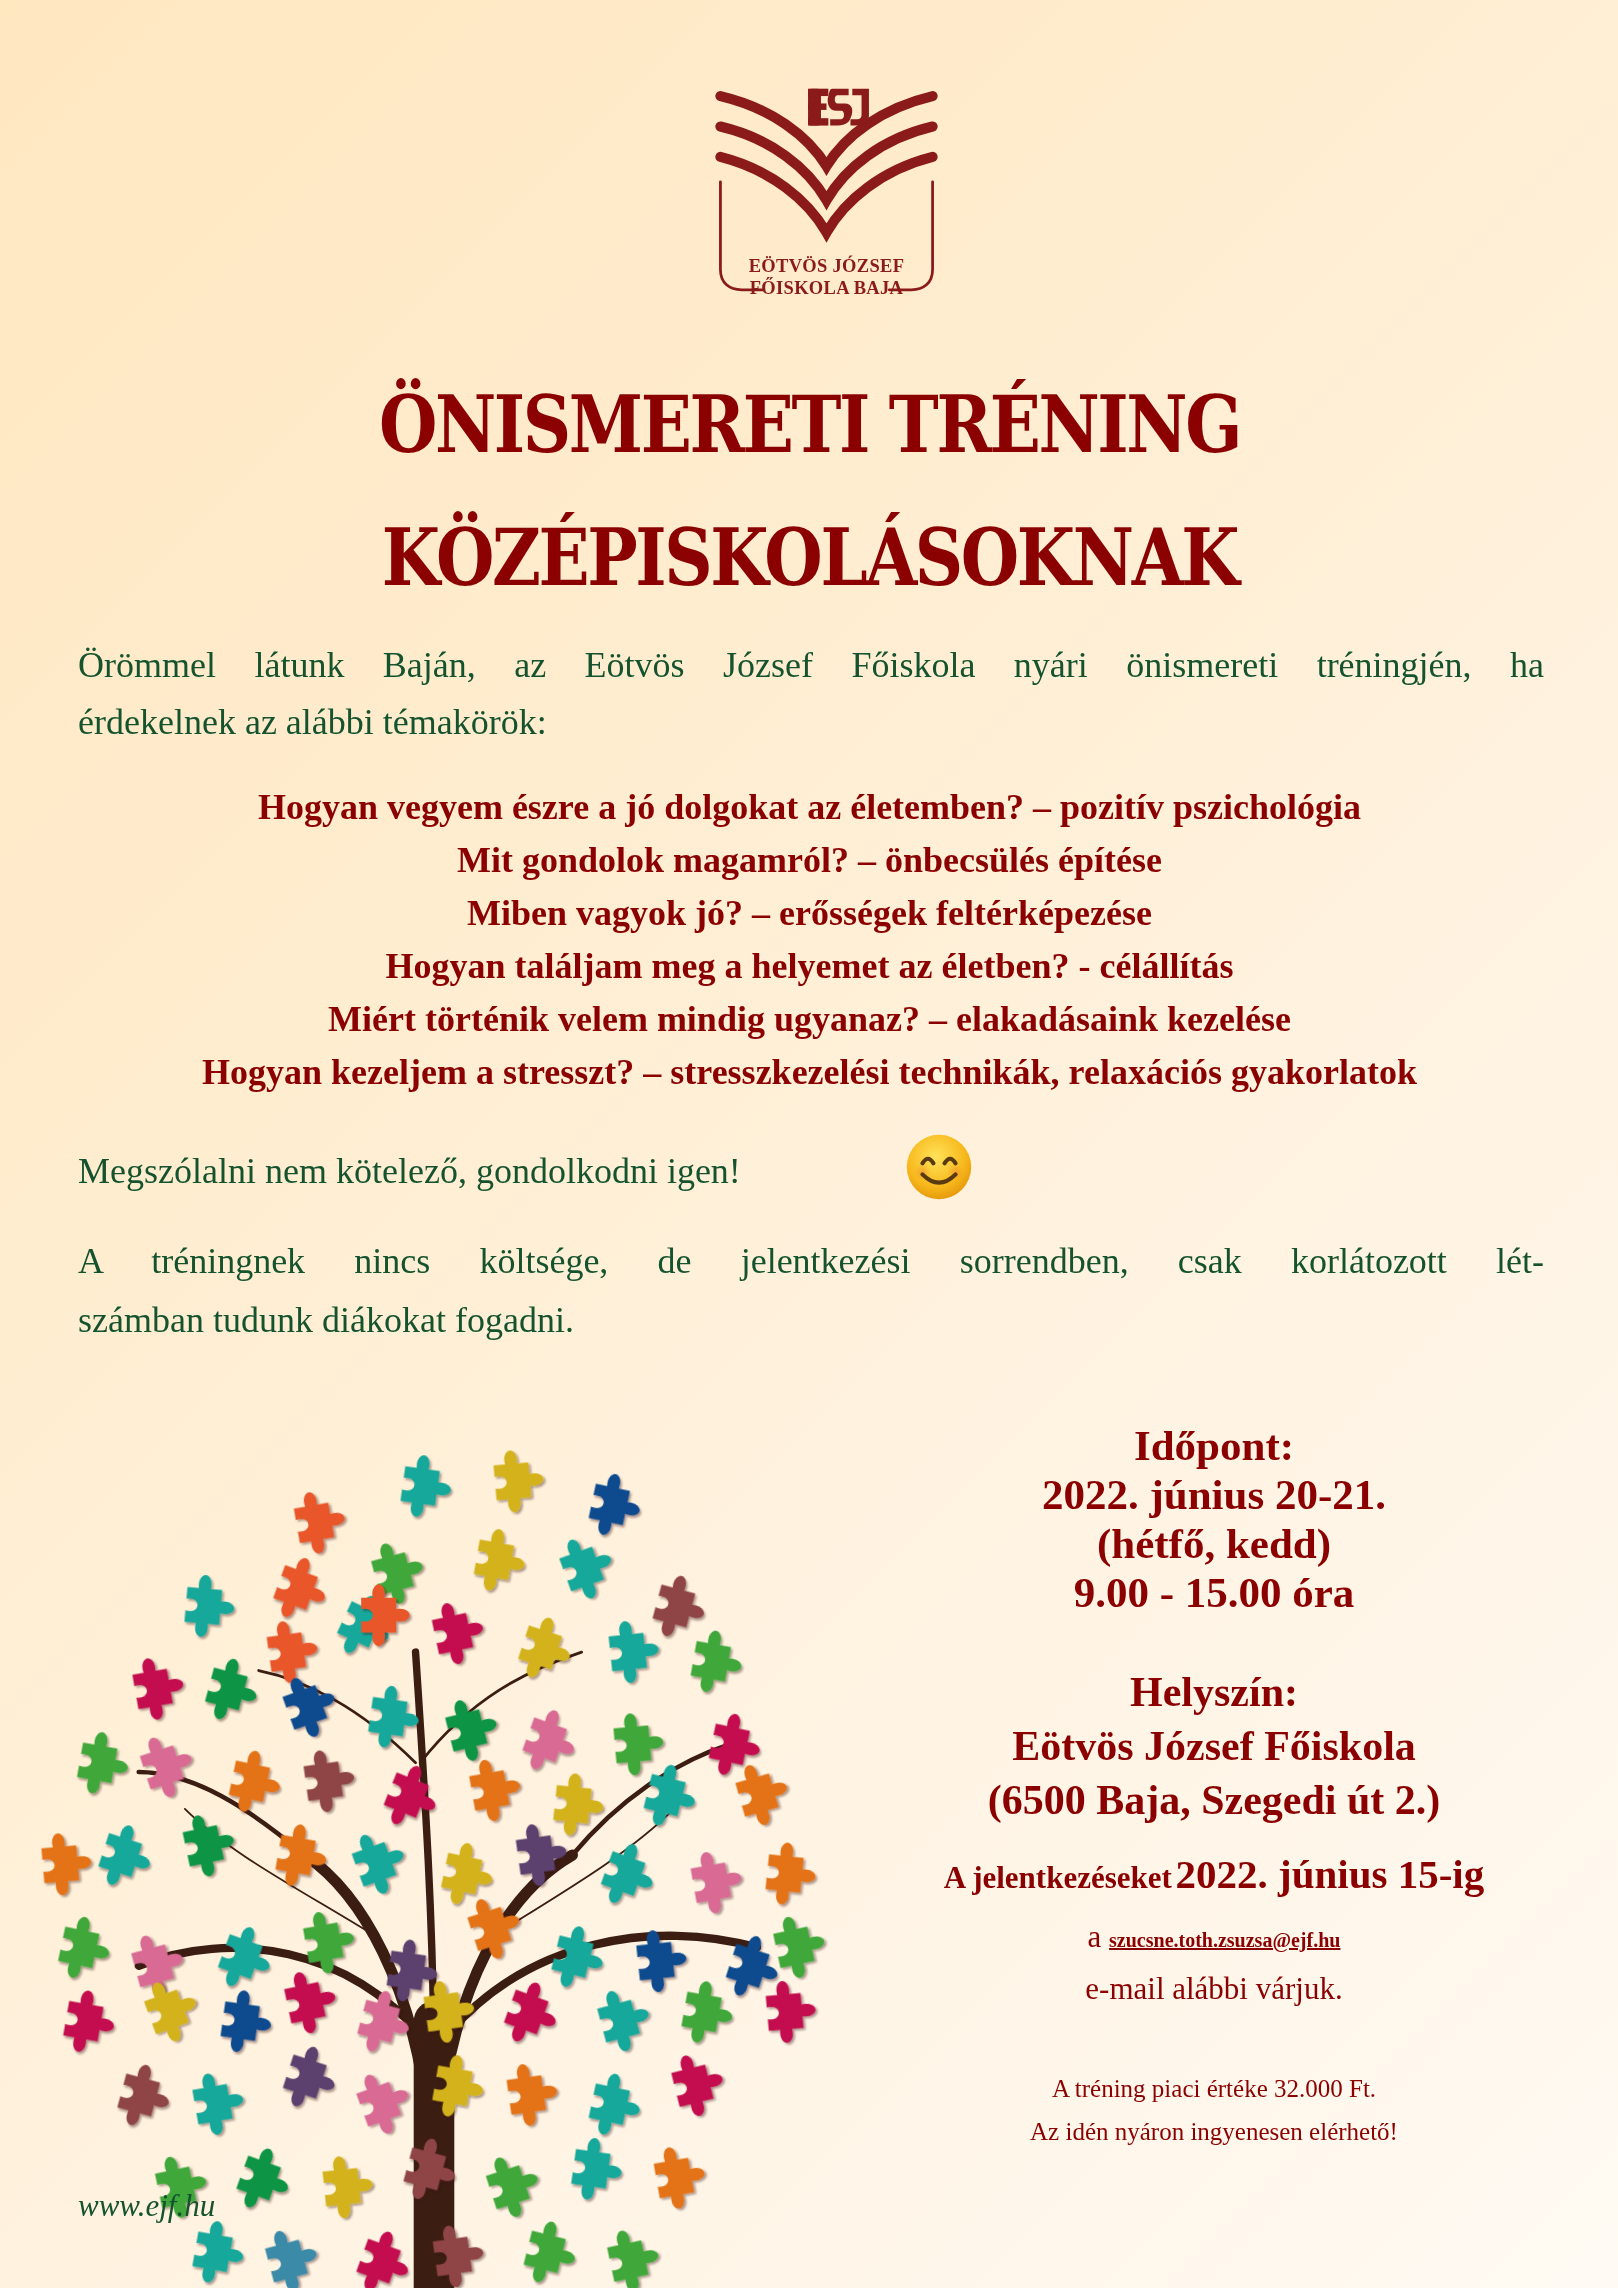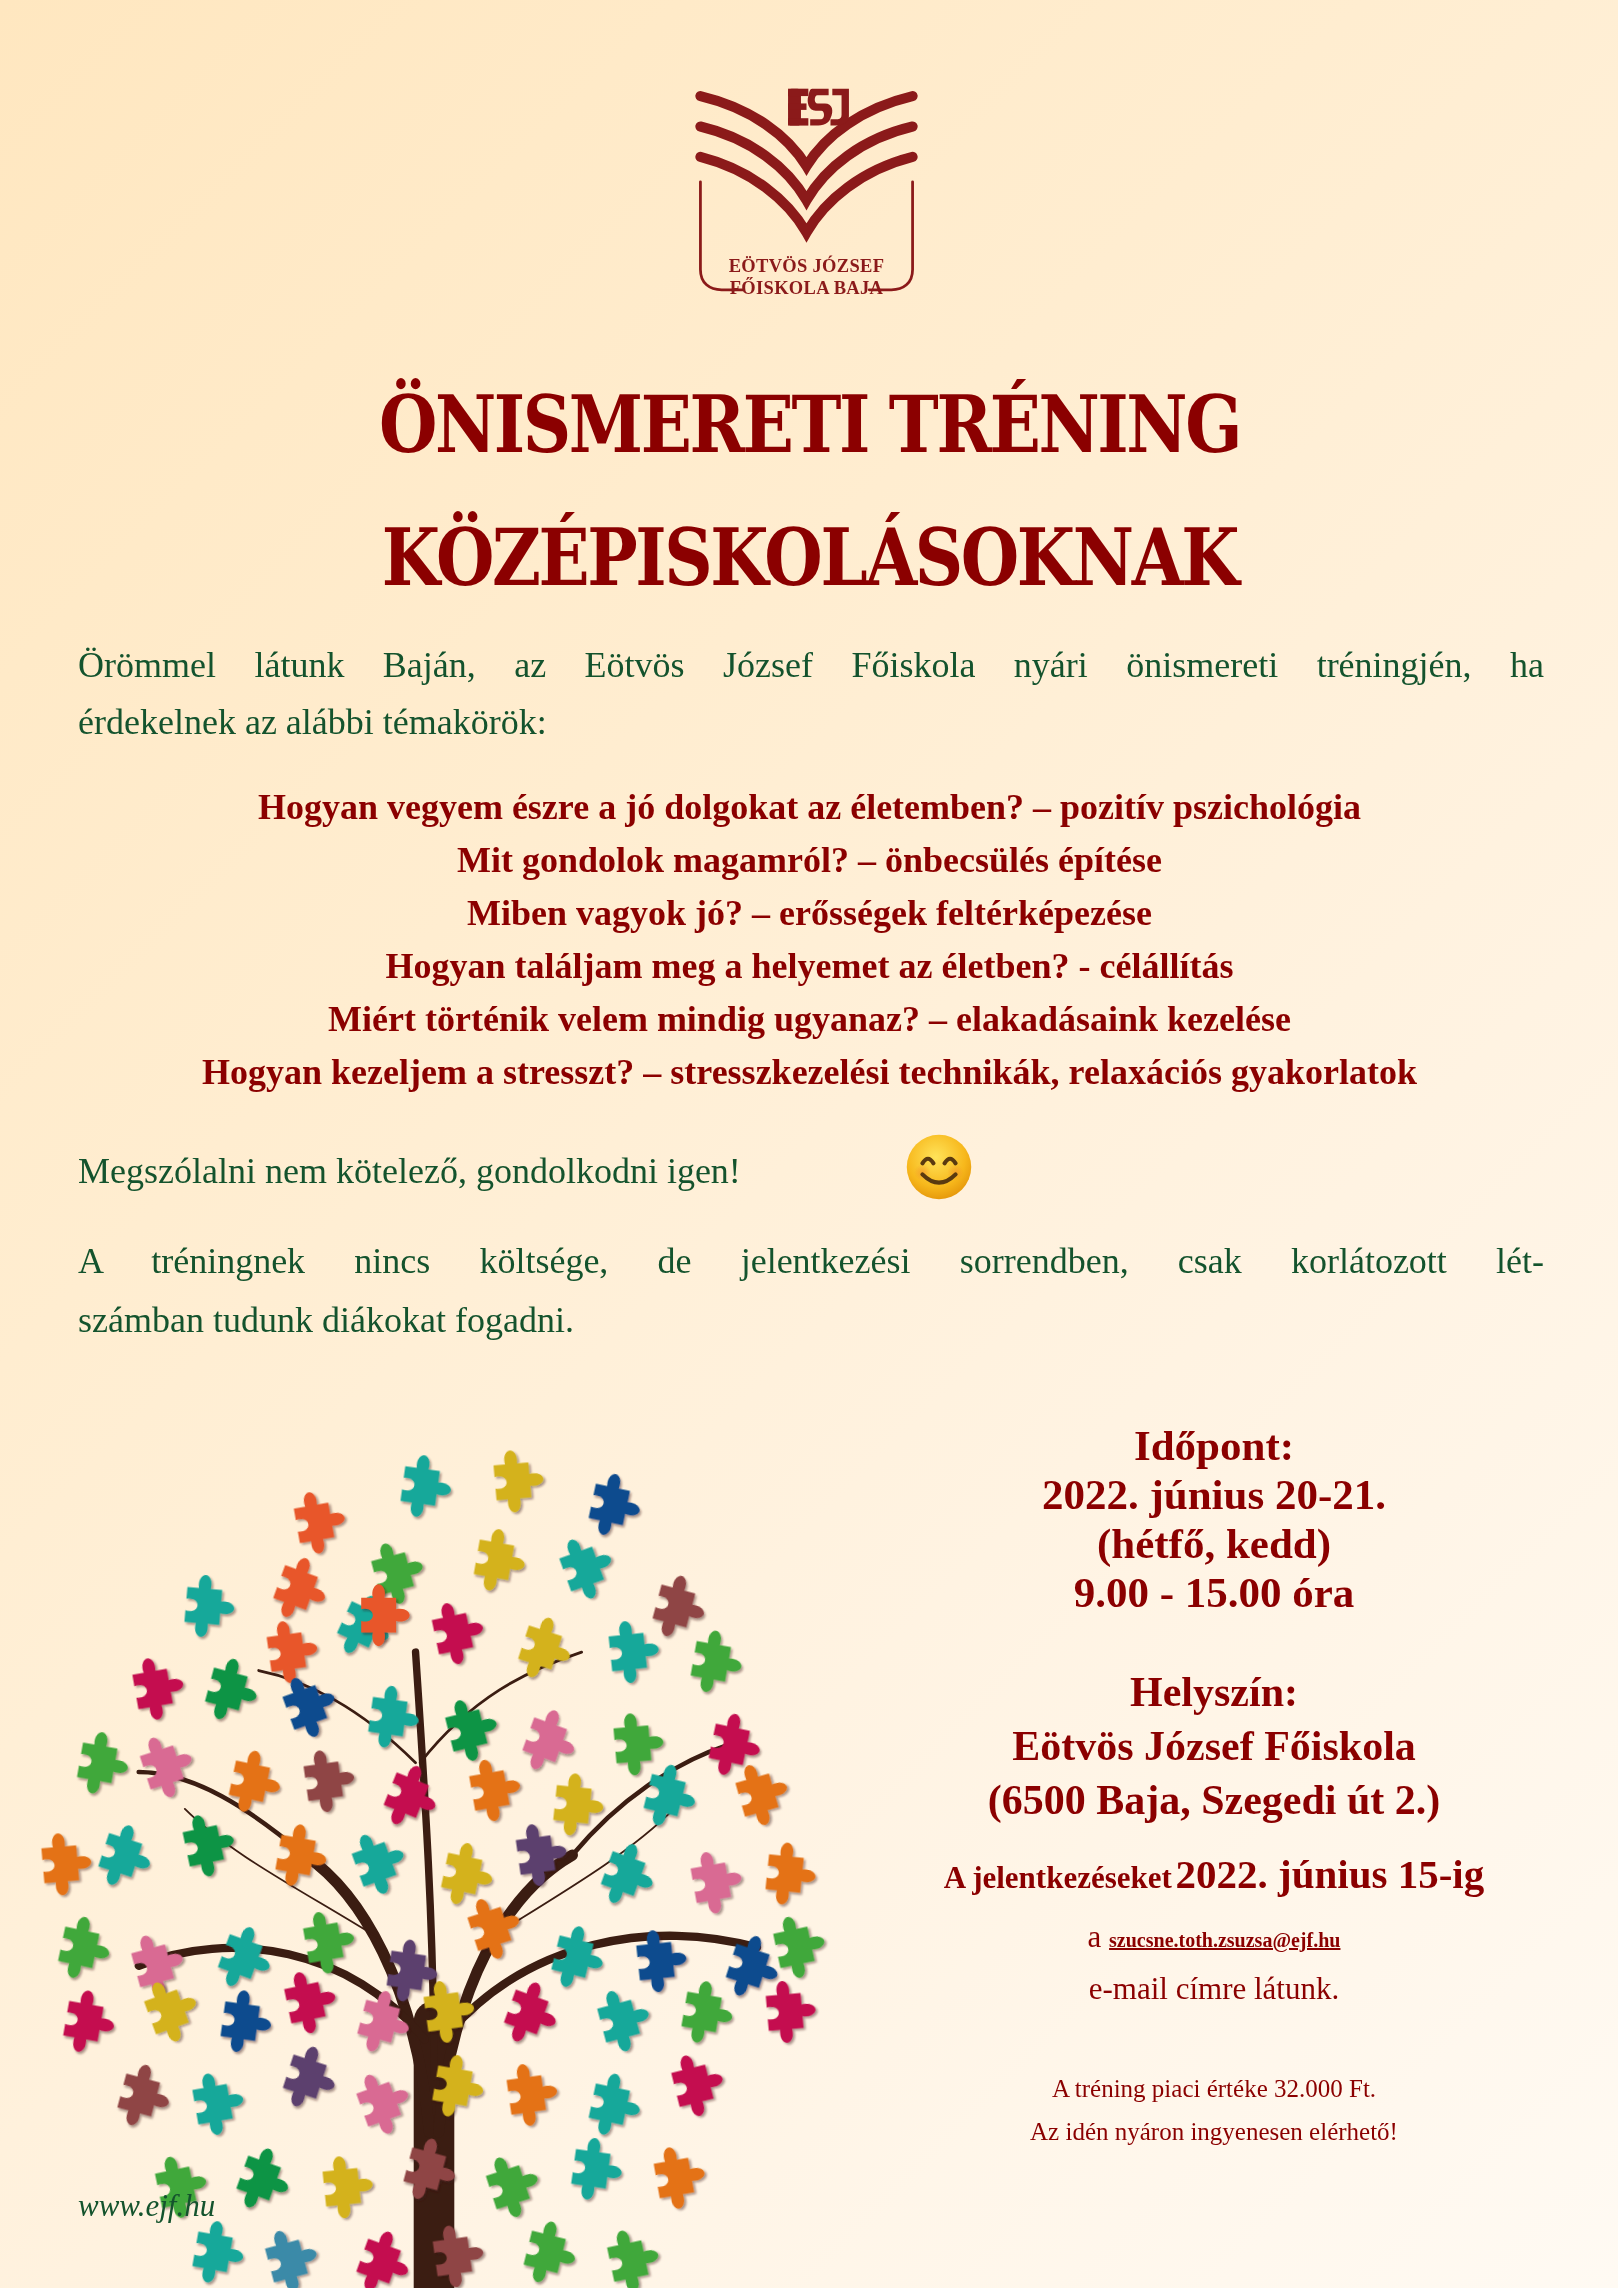--- a/index.html
+++ b/index.html
@@ -5,21 +5,21 @@
   html, body { margin: 0; padding: 0; }
   body {
     width: 1619px; height: 2289px; position: relative; overflow: hidden;
     background: linear-gradient(135deg, #ffe7c0 0%, #ffedd0 35%, #fff3e2 65%, #fffaf3 100%);
     font-family: "Liberation Serif", "DejaVu Serif", serif;
     color: #8b0000;
   }
   .abs { position: absolute; }
 
   
-  #logo { left: 668px; top: 85px; width: 277px; height: 214px; }
+  #logo { left: 688px; top: 85px; width: 277px; height: 214px; }
   #logo-caption {
     position: absolute; left: 0; right: 0; top: 170px; text-align: center;
     font-family: "Liberation Serif", serif; font-weight: bold; font-size: 18.5px;
     line-height: 22px; color: #8b1a1a; letter-spacing: 0.3px;
   }
 
   
   #title {
     left: 0; right: 0; top: 358px; text-align: center;
     font-family: "DejaVu Serif", serif; font-weight: bold; color: #8b0000;
@@ -275,21 +275,21 @@
     <div class="info-bold">(6500 Baja, Szegedi út 2.)</div>
   </div>
   <div id="deadline">
     <span class="small">A jelentkezéseket</span>
     <span class="big">2022. június 15-ig</span>
   </div>
   <div id="email-line">
     <span>a</span>
     <a id="email-link" title="szucsne.toth.zsuzsa@ejf.hu">szucsne.toth.zsuzsa@ejf.hu</a>
   </div>
-  <div id="email-suffix">e-mail címre látunk.</div>
+  <div id="email-suffix">e-mail alábbi várjuk.</div>
   <div id="value">
     <div>A tréning piaci értéke 32.000 Ft.</div>
     <div>Az idén nyáron ingyenesen elérhető!</div>
   </div>
 </div>
 
 <div id="url" class="abs body-text">www.ejf.hu</div>
 
 
 </body></html>

